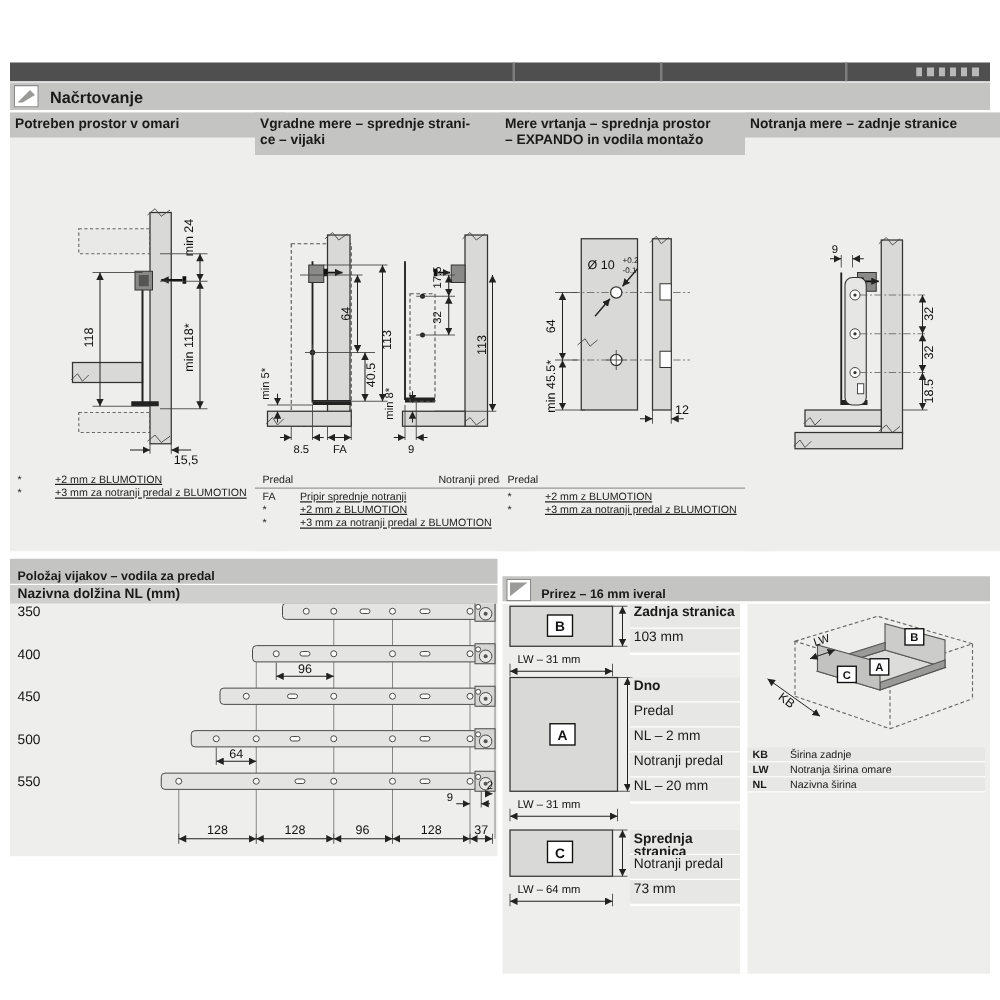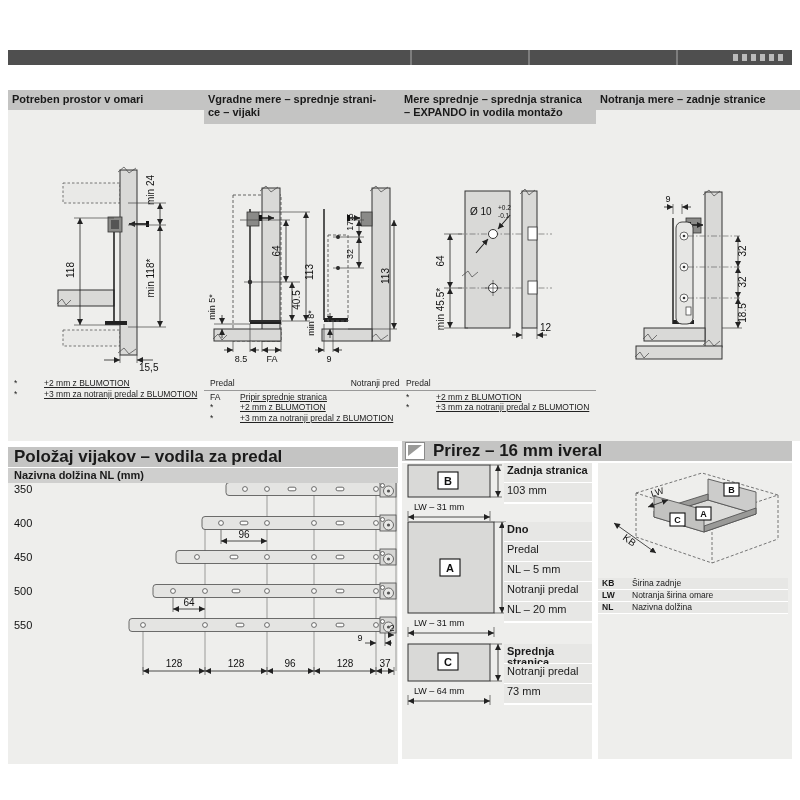--- a/index.html
+++ b/index.html
@@ -19,22 +19,22 @@
   .col{position:absolute;top:90px;width:220px;height:351px;background:#eeeeec;}
   .colhead{background:#c4c4c3;font-size:11px;font-weight:bold;line-height:13px;padding:3px 4px 0 4px;box-sizing:border-box;}
   .h1{height:20px;} .h2{height:34px;}
   .notes{font-size:8.5px;line-height:10.5px;color:#222;padding-top:3px;}
   .nrow{display:flex;padding:0 4px 0 6px;}
   .nmark{width:30px;flex:none;}
   .ntext{flex:1;text-decoration:underline;}
   .nhead{display:flex;padding:0 18px 1px 6px;border-bottom:1px solid #999;margin-bottom:1px;justify-content:space-between;}
   
   .bl{left:8px;top:447px;width:390px;height:318px;}
-  .br{left:402px;top:441px;width:390px;height:318px;}
-  .bhead{height:20px;background:#c4c4c3;font-size:17px;font-weight:bold;display:flex;align-items:center;padding:0 2px;box-sizing:border-box;}
+  .br{left:402px;top:461px;width:390px;height:318px;}
+  .bhead{height:20px;background:#c4c4c3;font-size:10px;font-weight:bold;display:flex;align-items:flex-end;padding:0 2px;box-sizing:border-box;}
   .bsub{height:15px;background:#cfcfce;font-size:11px;font-weight:bold;padding:1px 0 0 6px;box-sizing:border-box;margin-top:1px;}
   .bbody{background:#eeeeec;position:relative;}
   .rowlabel{position:absolute;left:102px;width:88px;height:17px;background:#e7e7e5;border-bottom:2px solid #fff;
             font-size:11px;line-height:11px;padding:2px 0 0 3px;box-sizing:content-box;}
   .rowlabel.b{font-weight:bold;}
   .legrow{position:absolute;left:196px;width:190px;height:11px;background:#e7e7e5;border-bottom:1px solid #fff;
           font-size:8.5px;line-height:10px;display:flex;}
   .legkey{width:30px;flex:none;padding-left:4px;font-weight:bold;}
   .vsep{position:absolute;left:190px;top:0;width:6px;height:296px;background:#fff;}
   
@@ -72,20 +72,28 @@
 
 <div id="page">
 
   <div class="abs topbar">
     <div class="sep" style="left:402px"></div>
     <div class="sep" style="left:520px"></div>
     <div class="sep" style="left:668px"></div>
     <div class="dashes"></div>
   </div>
 
+  <div class="abs secbar">
+    <div class="secicon">
+      <svg width="18" height="16" viewBox="0 0 18 16">
+          <polygon points="2,13 12,3 16,7 6,13" fill="#9a9a98"></polygon>
+        </svg>
+    </div>
+    <span class="sectitle">Načrtovanje</span>
+  </div>
 
   <div class="col" style="left:8px">
     <div class="colhead h1">
       <div>Potreben prostor v omari</div>
     </div>
     <svg width="194" height="265" viewBox="0 0 194 265">
       <rect x="55" y="73" width="57" height="20" class="dashrect"></rect>
       <rect x="55" y="220" width="57" height="16" class="dashrect"></rect>
       <rect x="112" y="60" width="17" height="185" class="panelf"></rect>
       <path d="M110,62 l6,-5 l5,6 l7,-5" class="brk"></path>
@@ -204,36 +212,36 @@
       <line x1="129" y1="226" x2="138" y2="226" class="dim" marker-start="url(#as)"></line>
       <text class="dimtext sm" text-anchor="middle" x="125" y="238">9</text>
     </svg>
     <div class="notes">
       <div class="nhead">
         <span>Predal</span>
         <span>Notranji predal</span>
         </div>
       <div class="nrow">
         <span class="nmark">FA</span>
-        <span class="ntext">Pripir sprednje stranica</span>
+        <span class="ntext">Pripir sprednje notranji</span>
         </div>
       <div class="nrow">
         <span class="nmark">*</span>
         <span class="ntext">+2 mm z BLUMOTION</span>
         </div>
       <div class="nrow">
         <span class="nmark">*</span>
         <span class="ntext">+3 mm za notranji predal z BLUMOTION</span>
         </div>
     </div>
   </div>
 
   <div class="col" style="left:400px">
     <div class="colhead h2">
-      <div>Mere sprednje – sprednja stranica</div>
+      <div>Mere vrtanja – sprednja prostor</div>
       <div>– EXPANDO in vodila montažo</div>
     </div>
     <svg width="194" height="251" viewBox="0 0 194 251">
       <rect x="65" y="67" width="45" height="137" class="panelf"></rect>
       <path d="M62,152 l6,-5 l4,6 l6,-5" class="brk"></path>
       <text class="dimtext" x="70" y="91">Ø 10</text>
       <text class="dimtext" style="font-size:6.5px" x="98" y="86">+0.2</text>
       <text class="dimtext" style="font-size:6.5px" x="98" y="94">-0.1</text>
       <line x1="58" y1="110" x2="152" y2="110" class="cline"></line>
       <line x1="58" y1="164" x2="152" y2="164" class="cline"></line>
@@ -317,21 +325,21 @@
       <path d="M39,247 l5,-5 l4,6 l5,-5" class="brk"></path>
     </svg>
     <div class="notes"></div>
   </div>
 
   <div class="abs bl">
     <div class="bhead">
       <span style="margin-left:4px">Položaj vijakov – vodila za predal</span>
     </div>
     <div class="bsub">Nazivna dolžina NL (mm)</div>
-    <div class="bbody" style="height:281px">
+    <div class="bbody" style="height:202px">
       <svg width="390" height="282" viewBox="0 0 390 282">
         <line x1="388" y1="0" x2="388" y2="188" class="vline"></line>
         <line x1="197" y1="34" x2="197" y2="188" class="vline"></line>
         <line x1="259" y1="0" x2="259" y2="188" class="vline"></line>
         <line x1="306" y1="0" x2="306" y2="188" class="vline"></line>
         <line x1="368" y1="0" x2="368" y2="188" class="vline"></line>
         <line x1="135" y1="148" x2="135" y2="188" class="vline"></line>
 
         <g>
           <rect x="218" y="-0.5" width="156" height="13" rx="3" class="railbody"></rect>
@@ -485,21 +493,21 @@
         <text class="wlab" x="12" y="231">LW – 64 mm</text>
         <line x1="6" y1="232" x2="6" y2="242" class="tick"></line>
           <line x1="88" y1="232" x2="88" y2="242" class="tick"></line>
         <line x1="6" y1="238" x2="88" y2="238" class="dim" marker-start="url(#as)" marker-end="url(#ae)"></line>
       </svg>
 
       <div class="rowlabel b" style="top:0">Zadnja stranica</div>
       <div class="rowlabel" style="top:20px">103 mm</div>
       <div class="rowlabel b" style="top:59px">Dno</div>
       <div class="rowlabel" style="top:79px">Predal</div>
-      <div class="rowlabel" style="top:99px">NL – 5 mm</div>
+      <div class="rowlabel" style="top:99px">NL – 2 mm</div>
       <div class="rowlabel" style="top:119px">Notranji predal</div>
       <div class="rowlabel" style="top:139px">NL – 20 mm</div>
       <div class="rowlabel b" style="top:181px">Sprednja stranica</div>
       <div class="rowlabel" style="top:201px">Notranji predal</div>
       <div class="rowlabel" style="top:221px">73 mm</div>
 
       <div class="vsep"></div>
 
       <svg class="abs" style="left:196px;top:0" width="194" height="111" viewBox="0 0 194 111">
         <path d="M38,30 L104,10 L180,32 L114,54 Z" class="isoD"></path>
@@ -524,18 +532,18 @@
       <div class="legrow" style="top:115px">
         <span class="legkey">KB</span>
         <span>Širina zadnje</span>
         </div>
       <div class="legrow" style="top:127px">
         <span class="legkey">LW</span>
         <span>Notranja širina omare</span>
         </div>
       <div class="legrow" style="top:139px">
         <span class="legkey">NL</span>
-        <span>Nazivna dolžina</span>
+        <span>Nazivna širina</span>
         </div>
     </div>
   </div>
 
 </div>
 
 </body></html>

